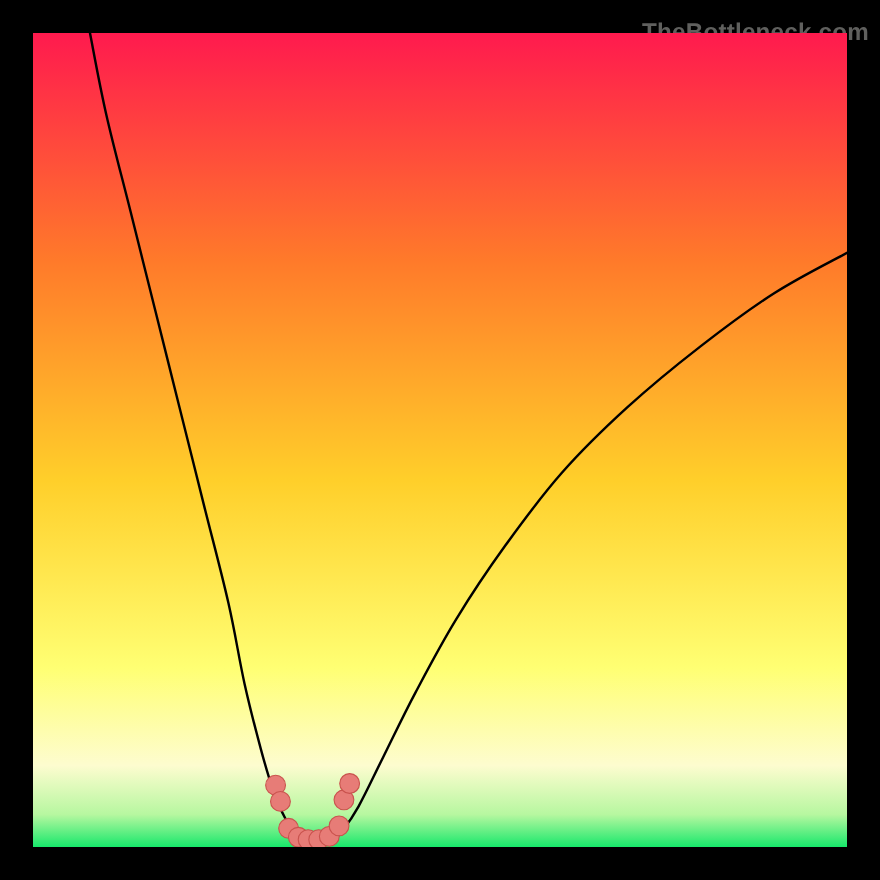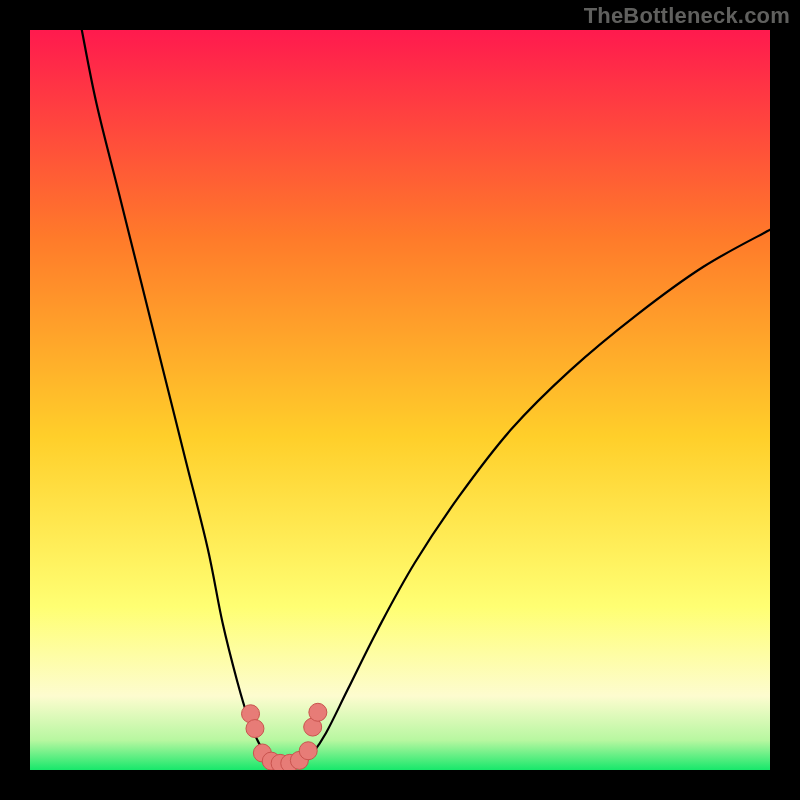--- a/index.html
+++ b/index.html
@@ -21,21 +21,21 @@
   .plot {
     position: absolute;
     left: 30px;
     top: 30px;
     width: 740px;
     height: 740px;
     overflow: hidden;
   }
   .watermark {
     position: absolute;
-    top: 3px;
+    top: 16px;
     right: 10px;
     font-family: Arial, Helvetica, sans-serif;
     font-size: 22px;
     font-weight: 600;
     color: #60605e;
     letter-spacing: 0.2px;
   }
 </style>
 </head>
 <body>

